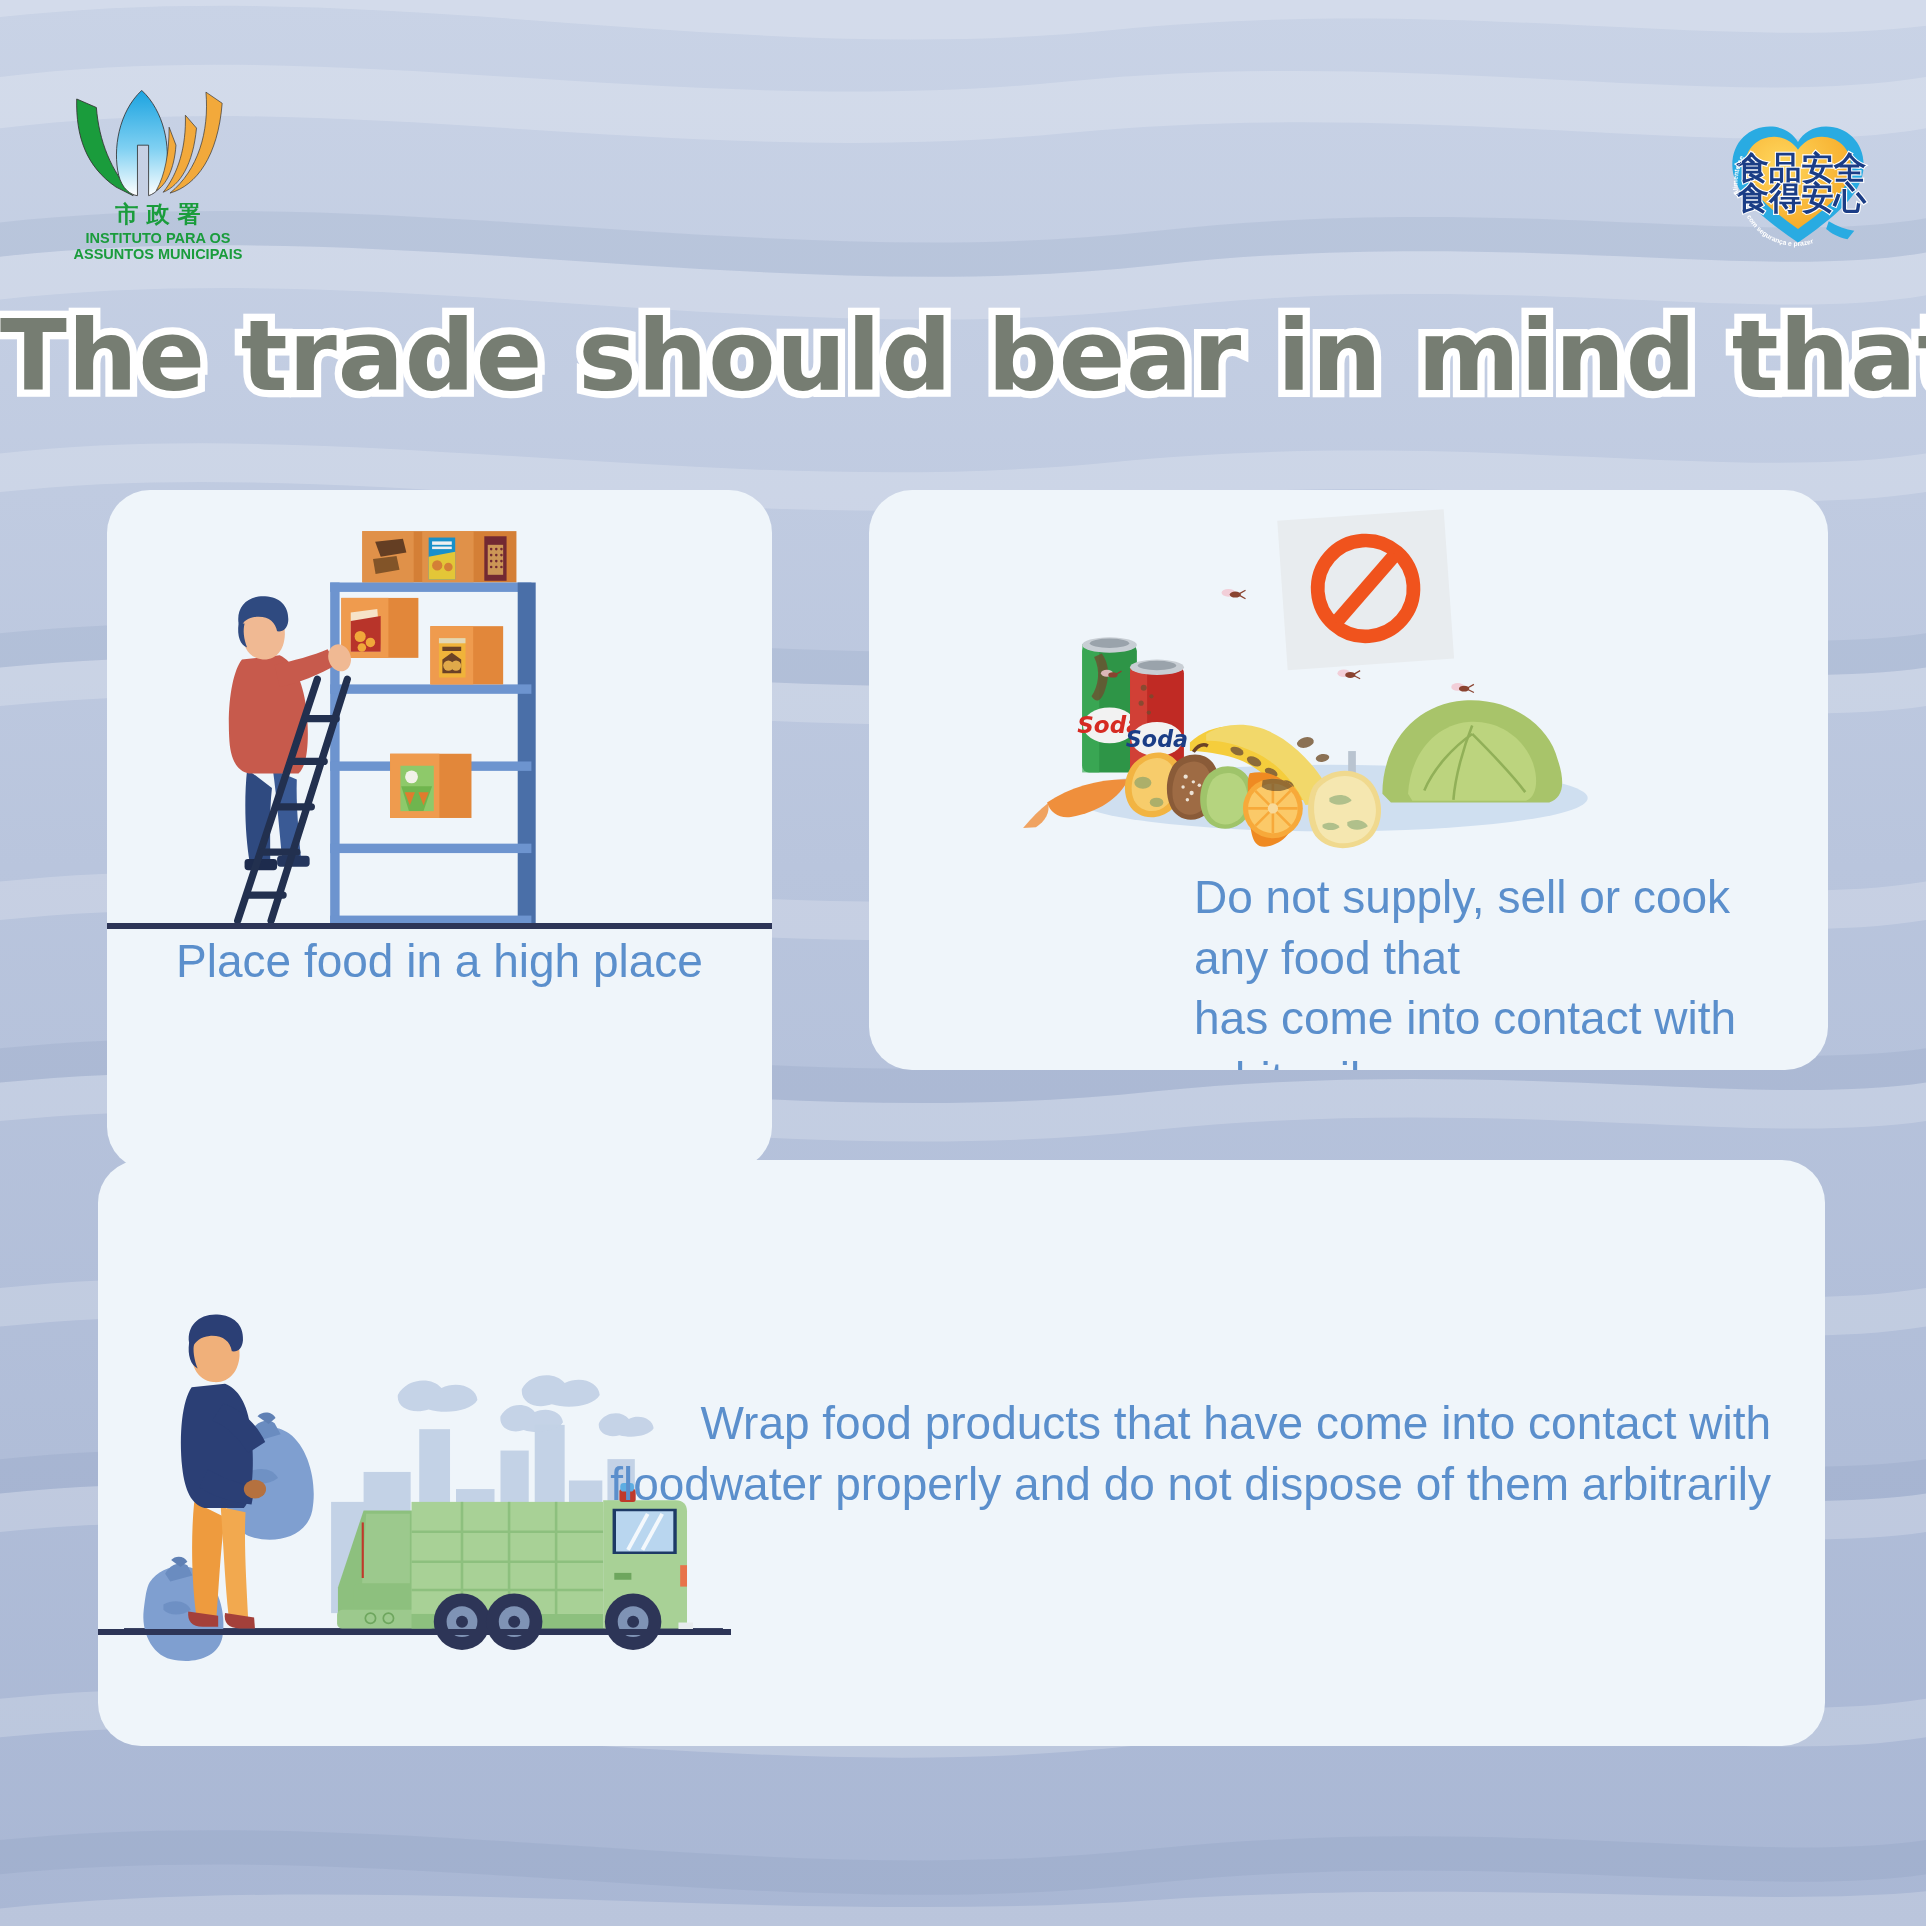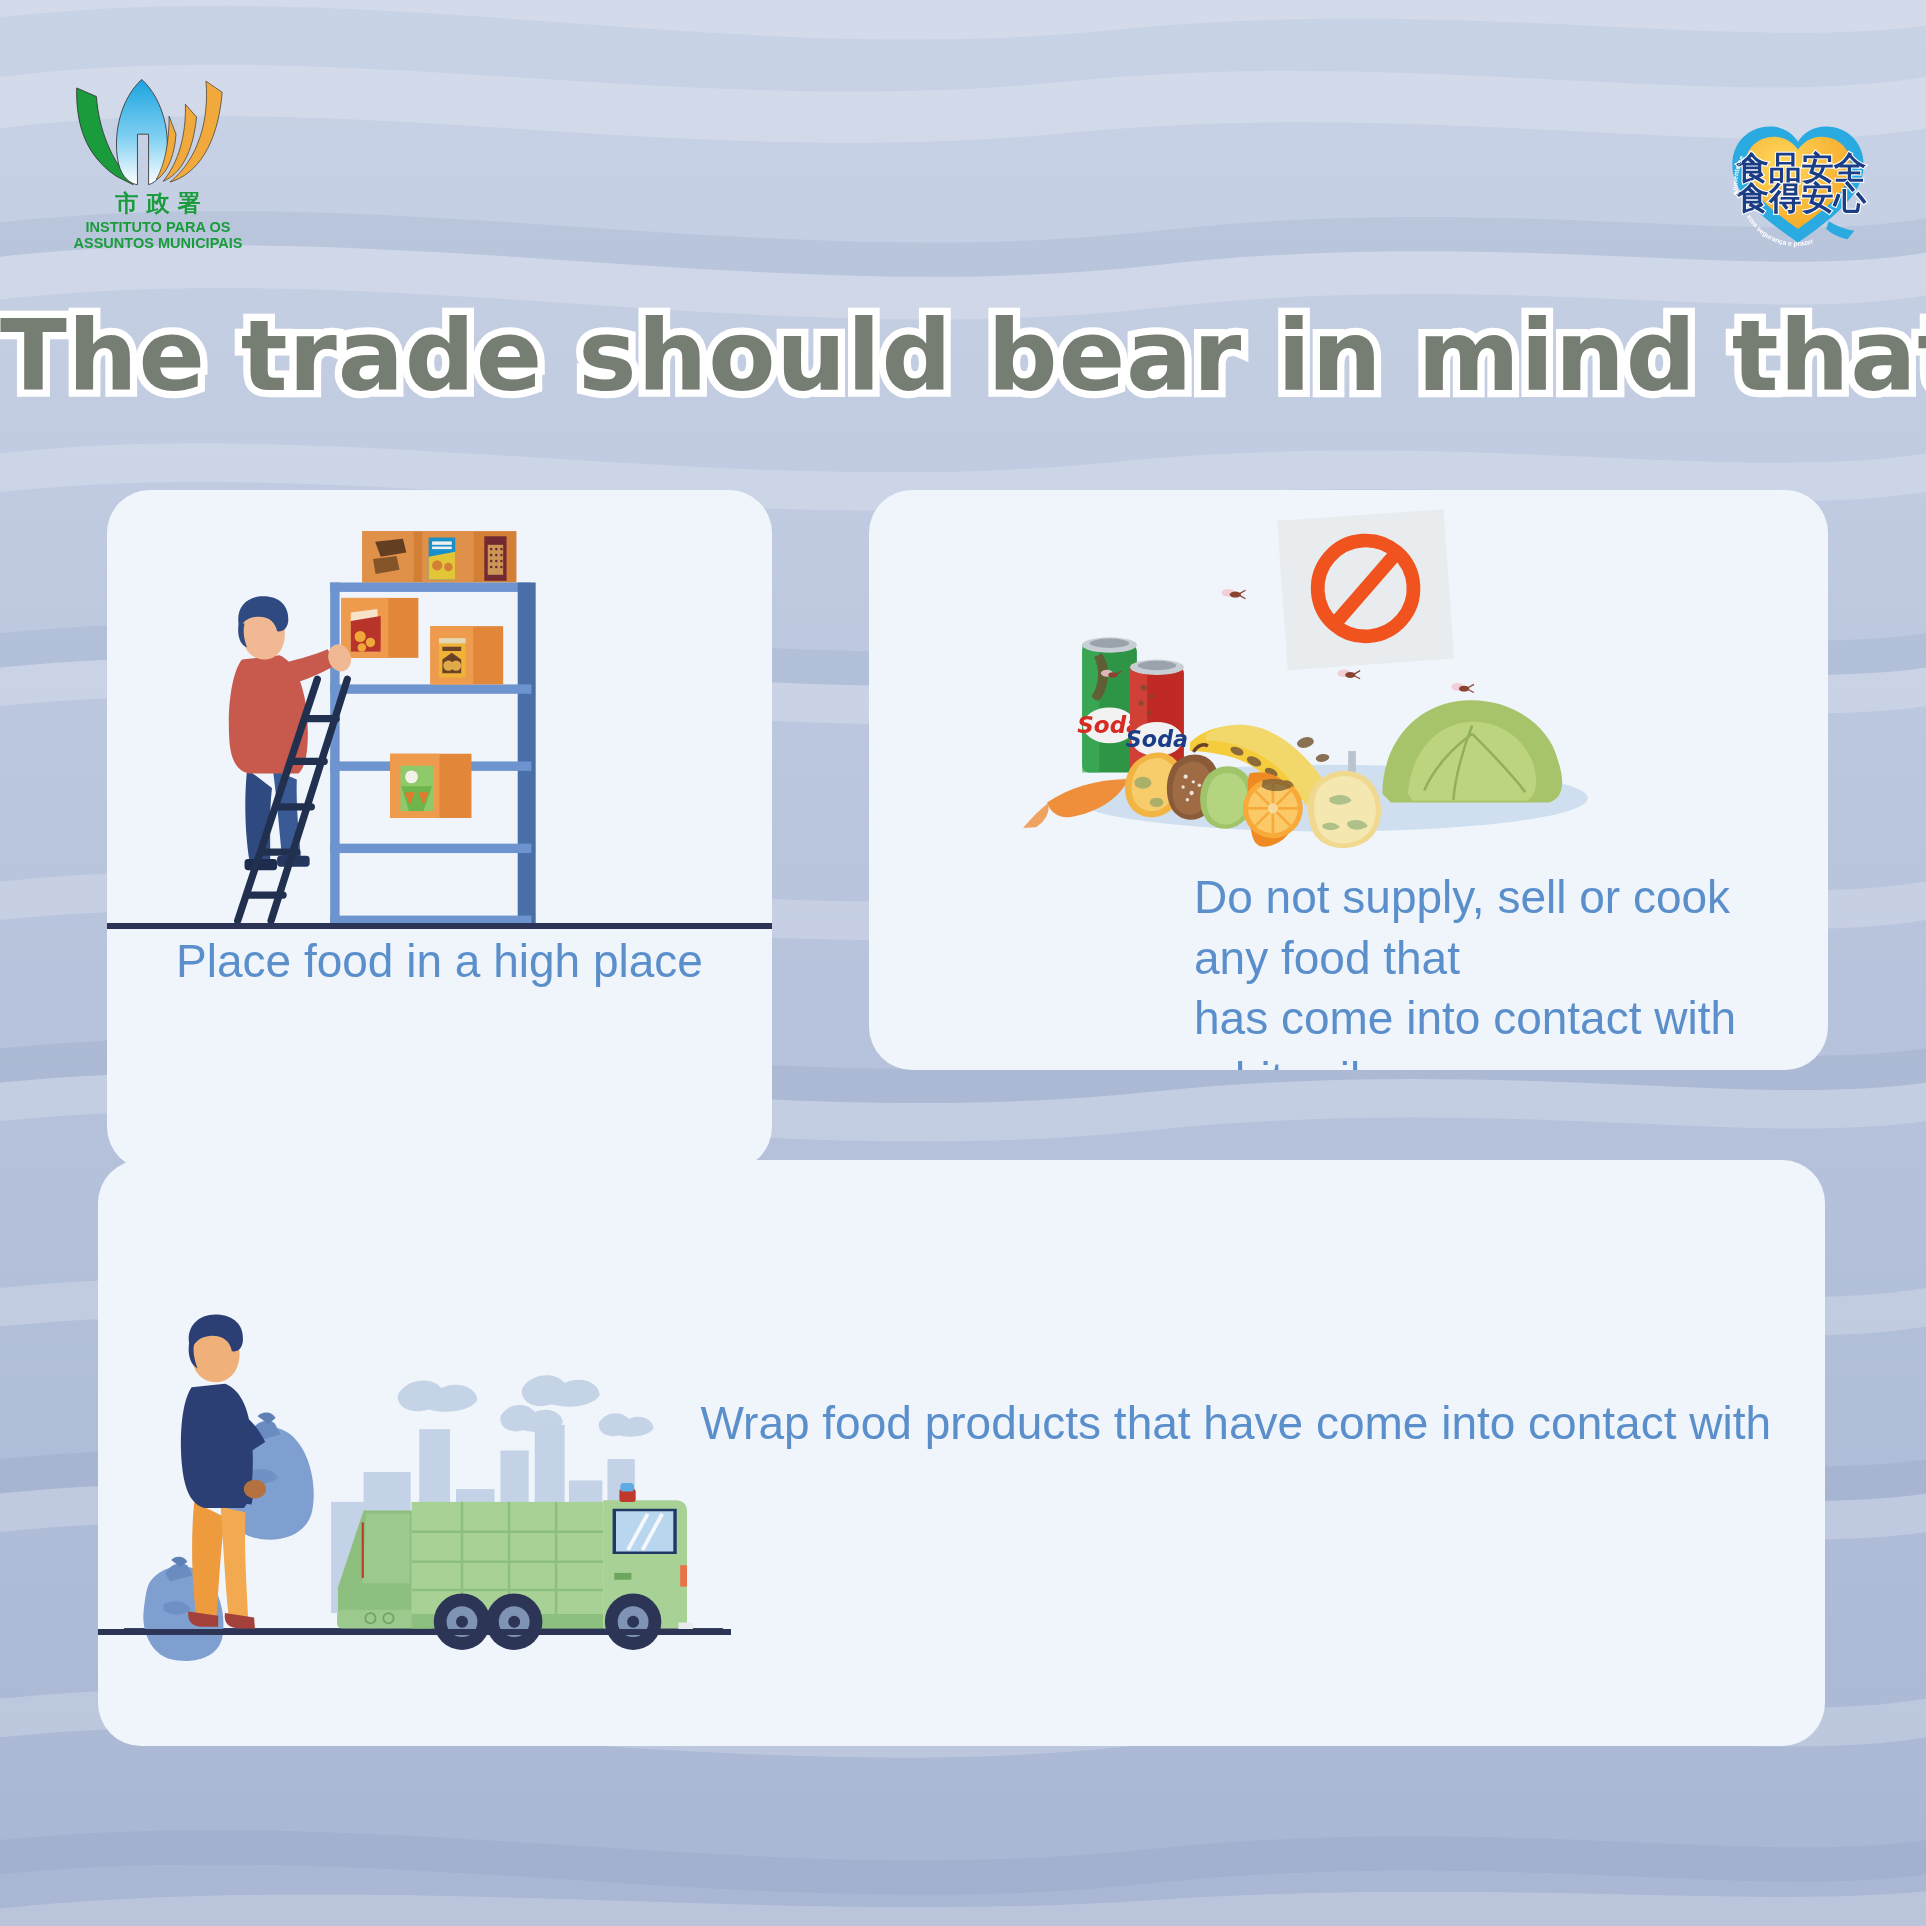--- a/index.html
+++ b/index.html
@@ -6,21 +6,21 @@
   body {
     width:1926px; height:1926px;
     font-family:"Liberation Sans", sans-serif;
     background:#b8c4dc;
     overflow:hidden;
     position:relative;
   }
   #bg { position:absolute; inset:0; width:1926px; height:1926px; }
 
   
-  .logo-iam { position:absolute; left:68px; top:70px; width:180px; height:184px; }
+  .logo-iam { position:absolute; left:68px; top:81px; width:180px; height:184px; }
   .logo-fs  { position:absolute; left:1721px; top:107px; width:154px; height:145px; }
 
   
   #title {
     position:absolute; left:0; top:307px; width:1926px;
     text-align:center;
     font-size:98px;
     font-weight:bold;
     letter-spacing:0.9px;
     color:#767d72;
@@ -511,15 +511,16 @@
 
       <path d="M152,128 C146,88 176,60 218,62 C256,64 280,86 278,122 C276,142 266,150 252,148 C248,124 230,110 200,112 C180,114 166,124 160,140 Z" fill="#2b3f75"></path>
       <path d="M152,128 C148,158 156,180 172,188 C164,168 160,146 164,128 Z" fill="#2b3f75"></path>
     </g>
   </svg>
 
   <div class="groundline" id="gl3"></div>
 
   <div class="caption" id="cap3">
     <div>Wrap food products that have come into contact with</div>
+    <div>floodwater properly and do not dispose of them arbitrarily</div>
   </div>
 </div>
 
 
 </body></html>

